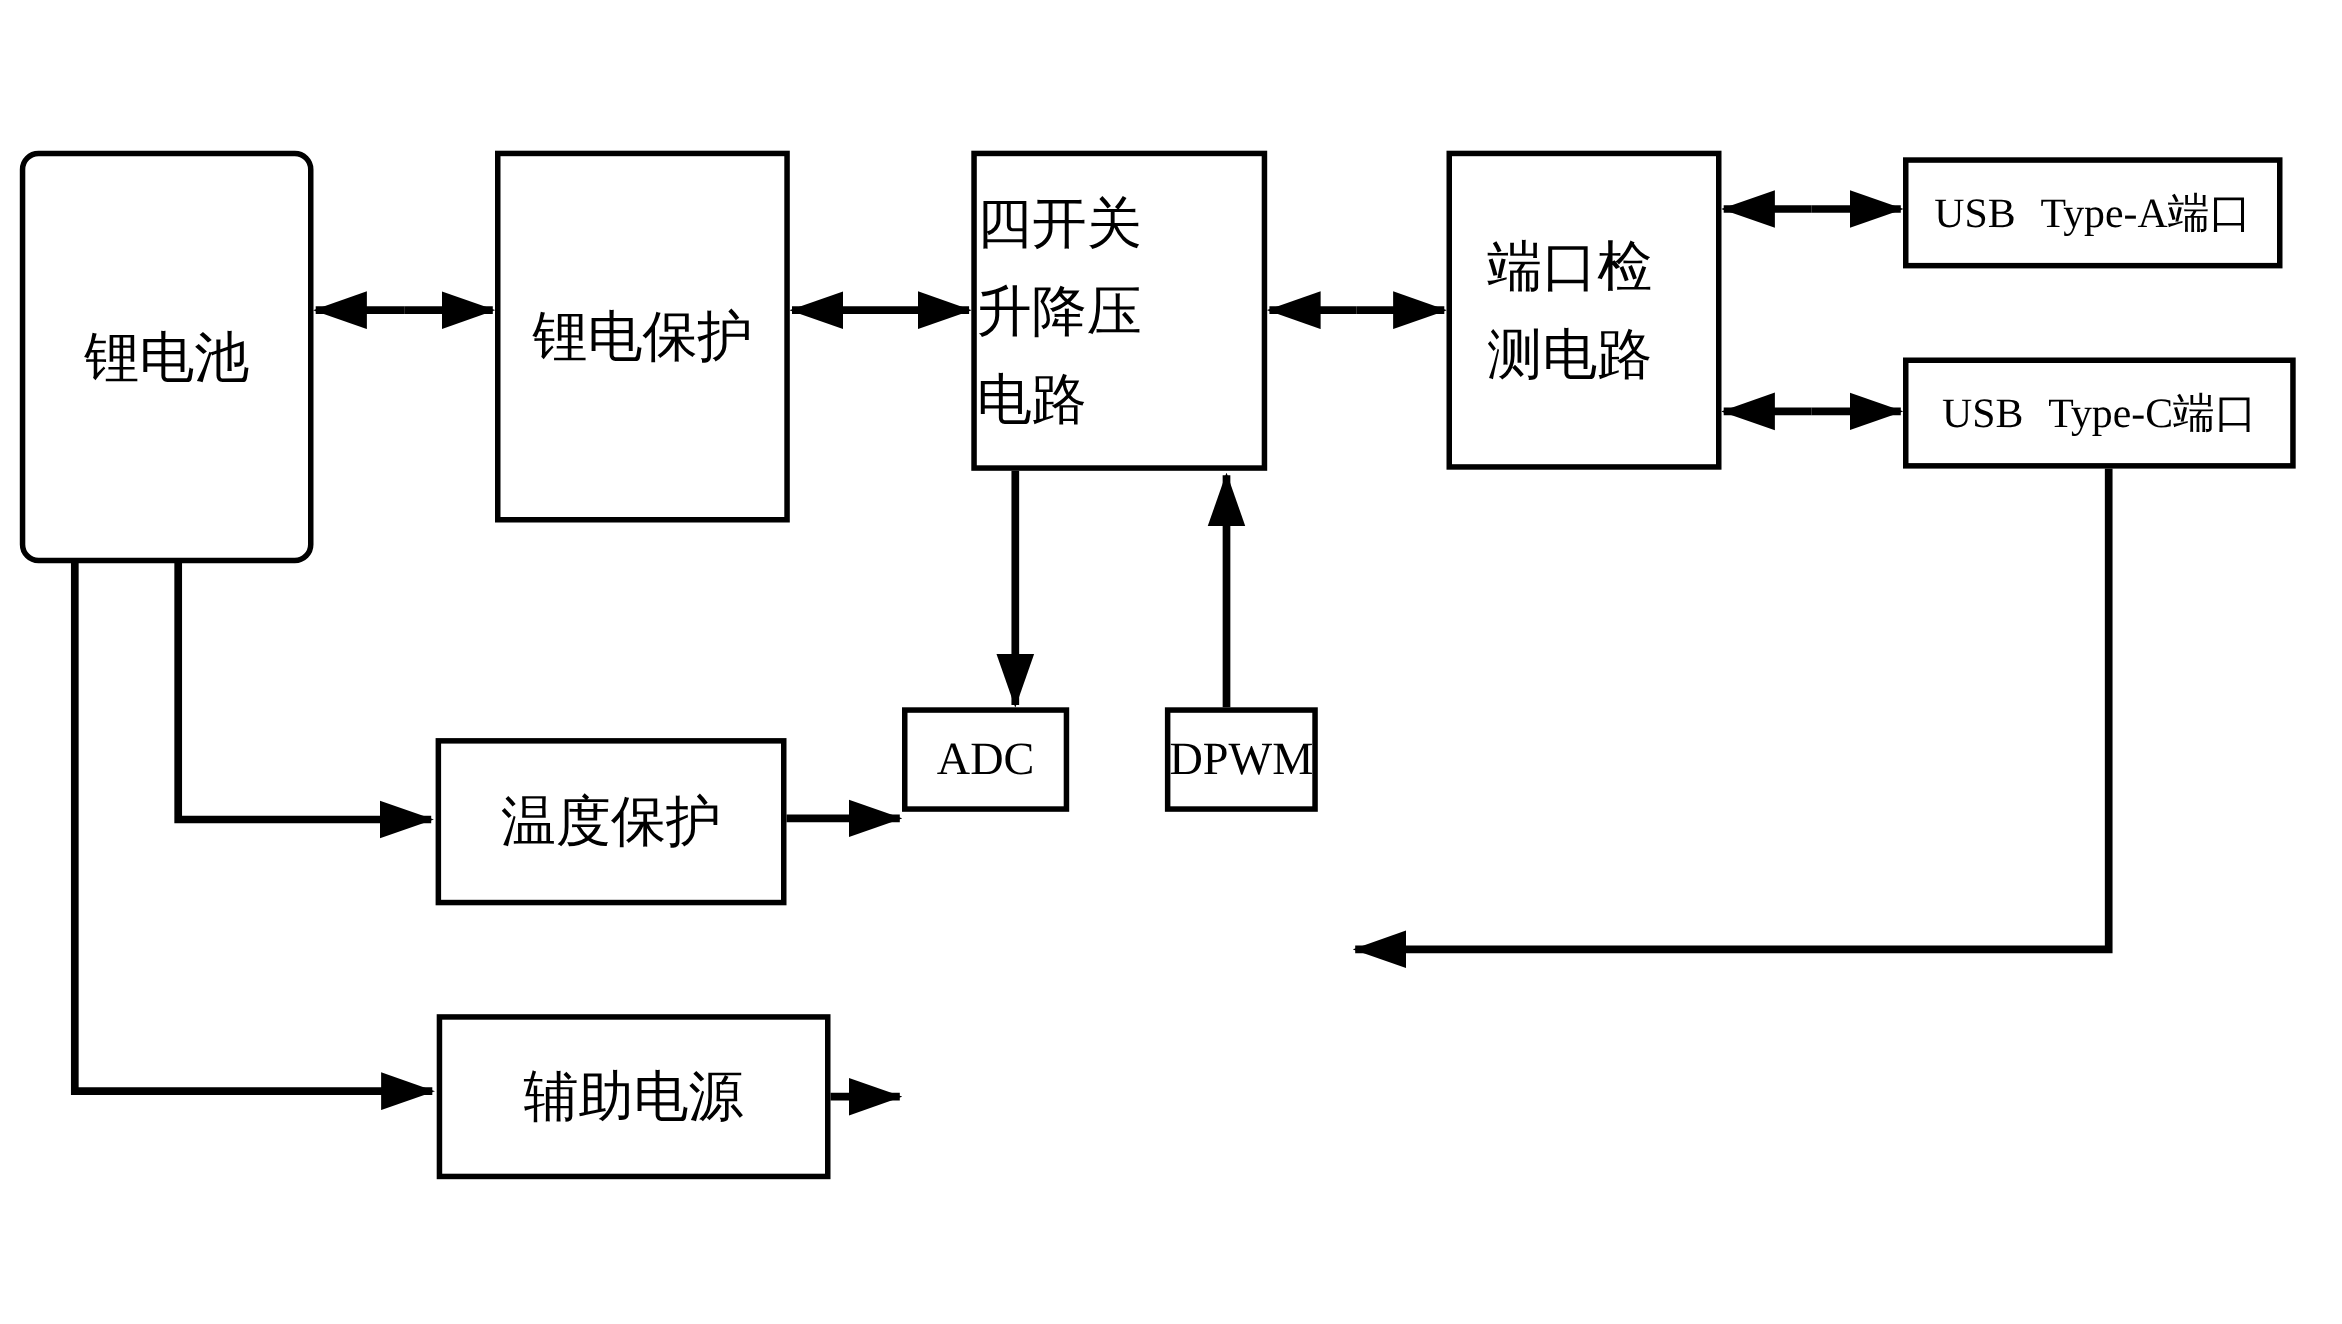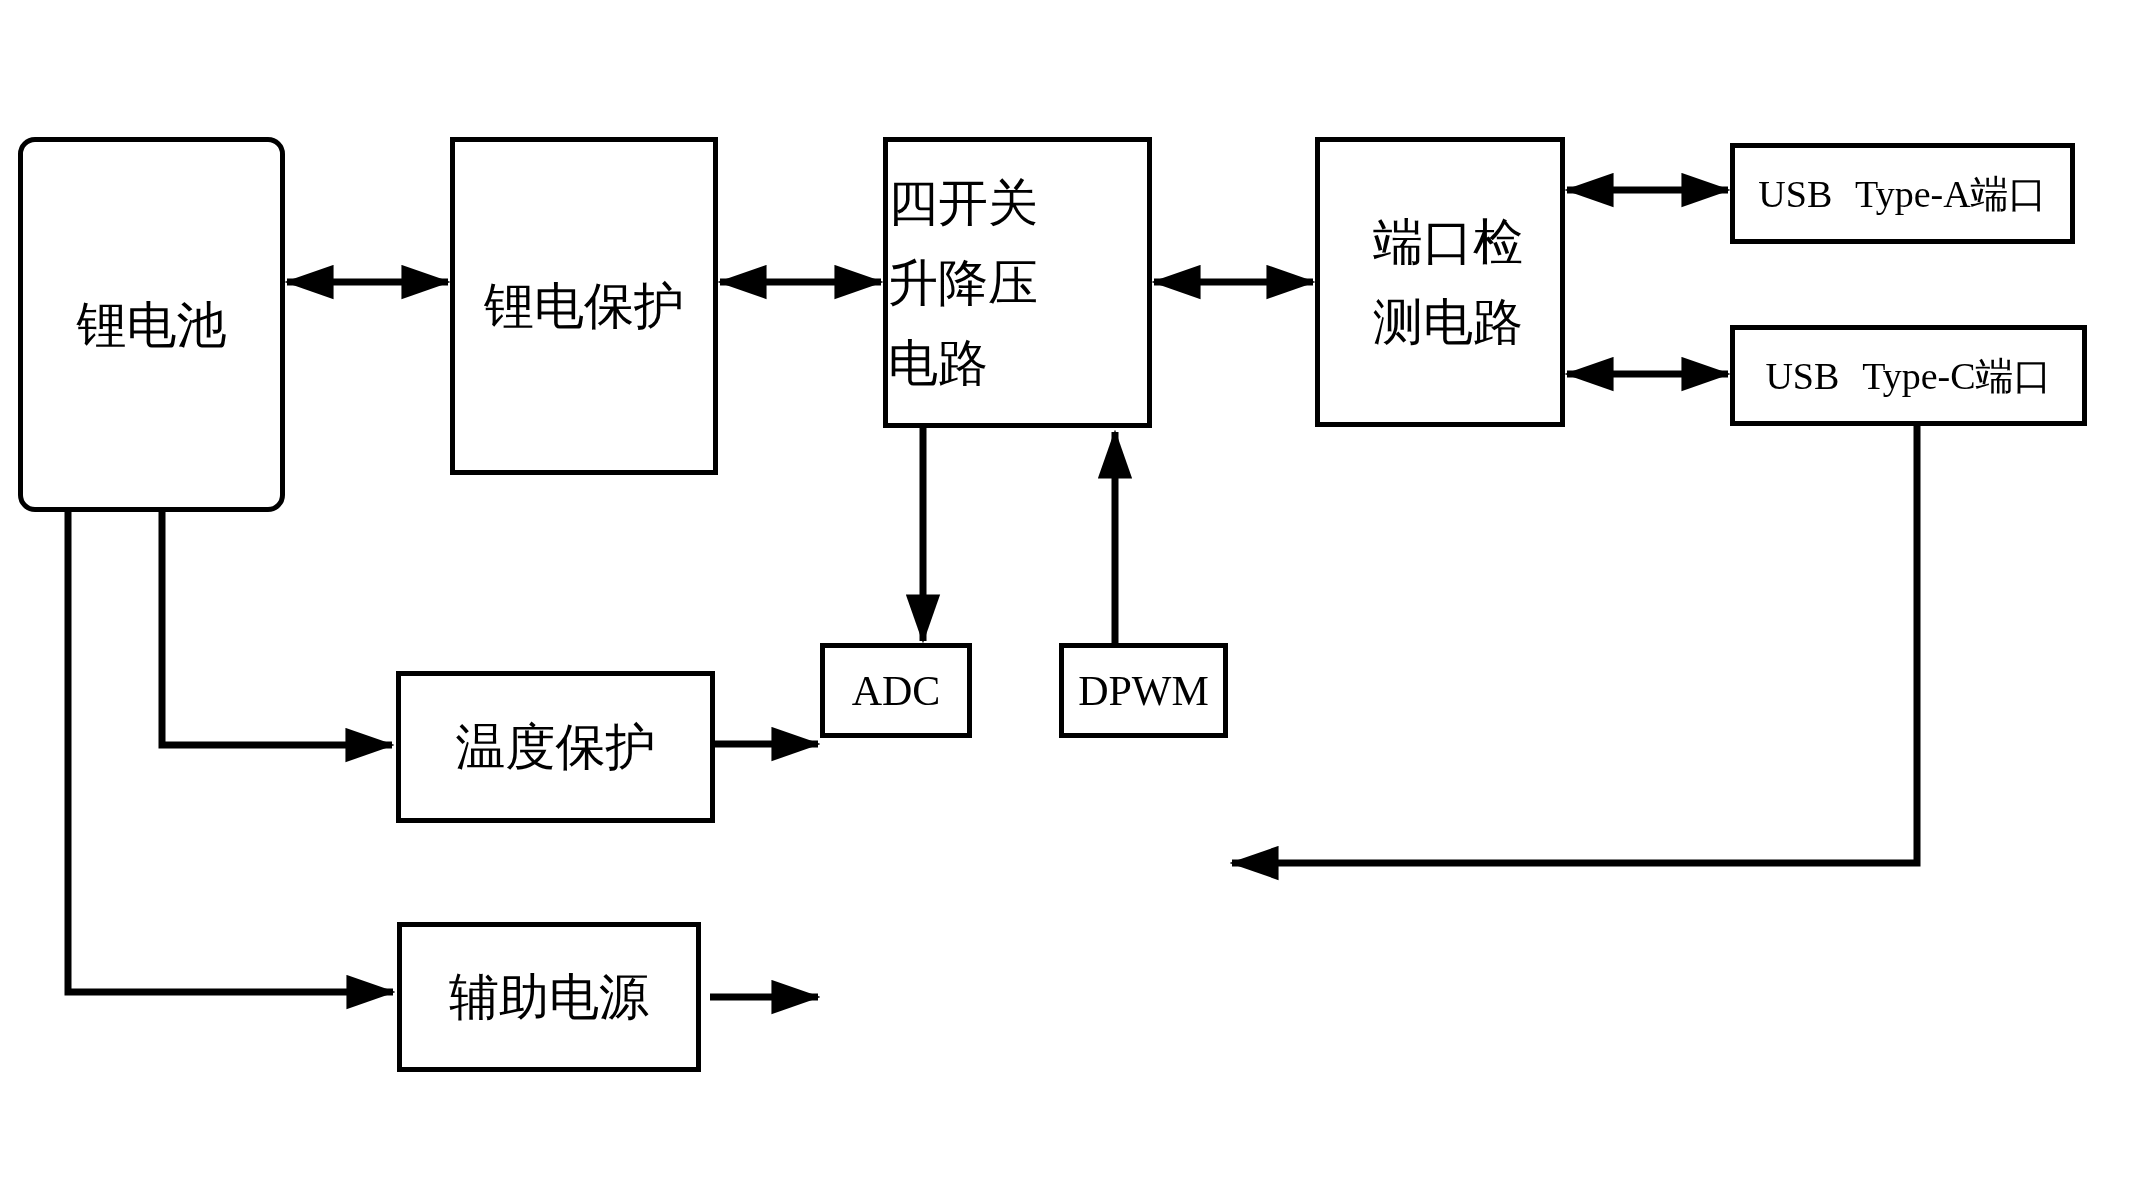--- a/index.html
+++ b/index.html
@@ -26,21 +26,21 @@
   .label {
     white-space: pre-line;
     text-align: center;
     font-size: 50px;
     line-height: 80px;
     color: #000;
   }
   .box.align-left { justify-content: flex-start; }
   .box.align-left .label { text-align: left; }
   .pad46 { }
-  .pad42 { padding-left: 53px; }
+  .pad42 { padding-left: 32px; }
   .usb .label { font-size: 38px; line-height: 60px; word-spacing: 14px; }
   .chip .label { font-size: 42px; line-height: 60px; }
   .ctrl .label { font-size: 50px; }
 </style>
 </head>
 <body>
 
 <div id="stage">
 
   <svg id="wires" width="2129" height="1204" viewBox="0 0 2129 1204">
@@ -117,26 +117,26 @@
   </div>
 
   <div class="box usb" style="left:1730px; top:325px; width:357px; height:101px;">
     <span class="label">USB Type-C端口</span>
   </div>
 
   <div class="box" style="left:396px; top:671px; width:319px; height:152px;">
     <span class="label">温度保护</span>
   </div>
 
-  <div class="box" style="left:397px; top:922px; width:304px; height:150px;">
+  <div class="box" style="left:397px; top:922px; width:358px; height:150px;">
     <span class="label">辅助电源</span>
   </div>
 
 
   <div class="box chip" style="left:820px; top:643px; width:152px; height:95px;">
     <span class="label">ADC</span>
   </div>
 
-  <div class="box chip" style="left:1059px; top:643px; width:169px; height:95px;justify-content:center;">
+  <div class="box chip" style="left:1059px; top:643px; width:139px; height:95px;justify-content:center;">
     <span class="label">DPWM</span>
   </div>
 
 </div>
 
 </body></html>

